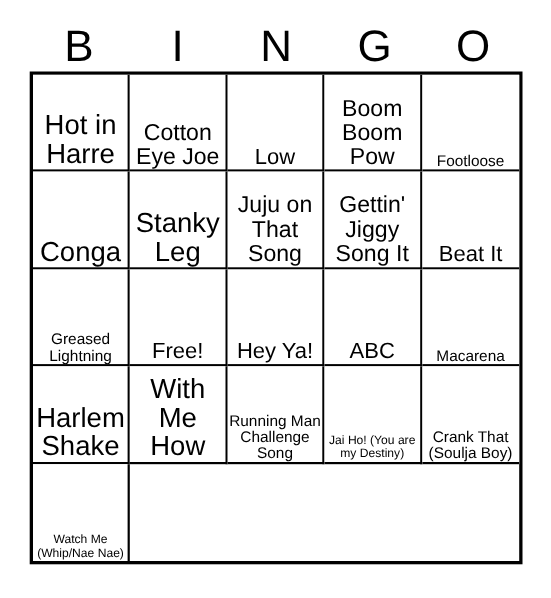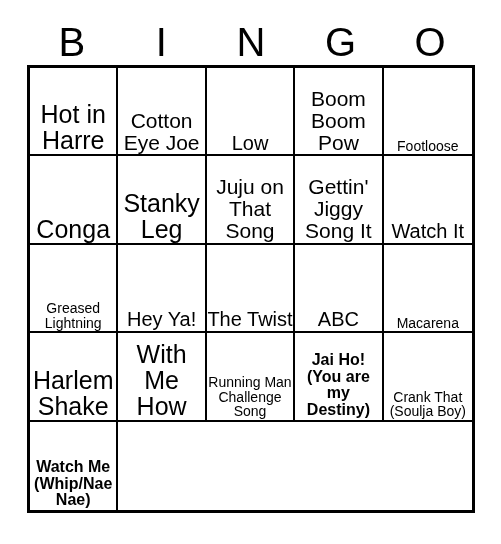--- a/index.html
+++ b/index.html
@@ -76,21 +76,21 @@
     width: 100%;
     line-height: 1.04;
     word-wrap: break-word;
   }
 
   
   .fs-xl  { font-size: 20px; }
   .fs-lg  { font-size: 25px; }
   .fs-md  { font-size: 21px; }
   .fs-sm  { font-size: 14px; }
-  .fs-xs  { font-size: 16px; font-weight: bold; }
+  .fs-xs  { font-size: 11px; }
 </style>
 </head>
 <body>
 
 <div id="card">
 
   <div id="header-row">
     <div class="header-cell">B</div>
     <div class="header-cell">I</div>
     <div class="header-cell">N</div>
@@ -122,31 +122,31 @@
     <div class="cell">
         <span class="cell-text fs-lg">Stanky Leg</span>
       </div>
     <div class="cell">
         <span class="cell-text fs-md">Juju on That Song</span>
       </div>
     <div class="cell">
         <span class="cell-text fs-md">Gettin' Jiggy Song It</span>
       </div>
     <div class="cell">
-        <span class="cell-text fs-xl">Watch It</span>
+        <span class="cell-text fs-xl">Beat It</span>
       </div>
 
     <div class="cell">
         <span class="cell-text fs-sm">Greased Lightning</span>
       </div>
     <div class="cell">
-        <span class="cell-text fs-xl">Hey Ya!</span>
+        <span class="cell-text fs-xl">Free!</span>
       </div>
     <div class="cell">
-        <span class="cell-text fs-xl">The Twist</span>
+        <span class="cell-text fs-xl">Hey Ya!</span>
       </div>
 
     <div class="cell">
         <span class="cell-text fs-xl">ABC</span>
       </div>
     <div class="cell">
         <span class="cell-text fs-sm">Macarena</span>
       </div>
     <div class="cell">
         <span class="cell-text fs-lg">Harlem Shake</span>

